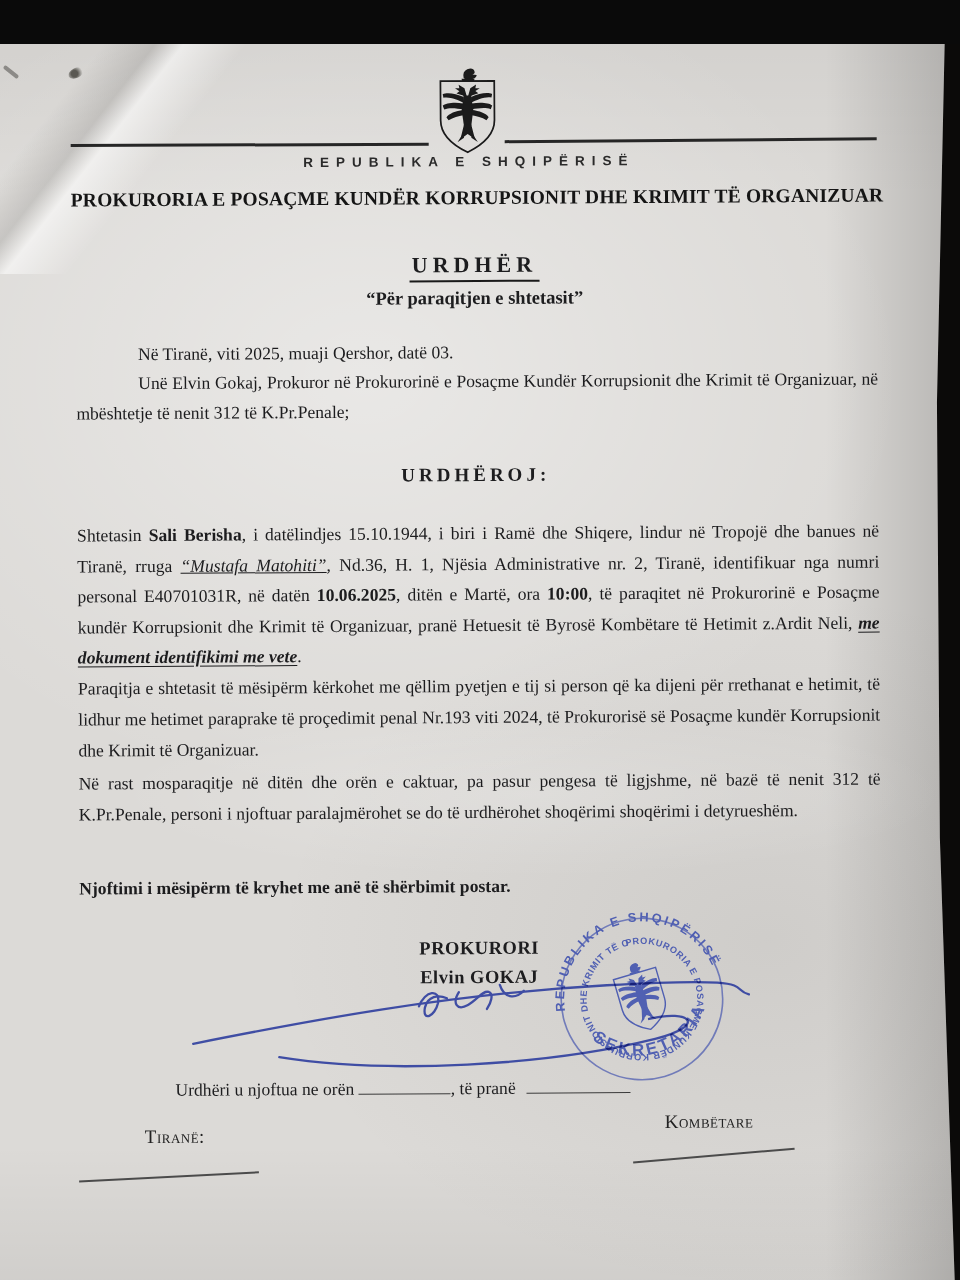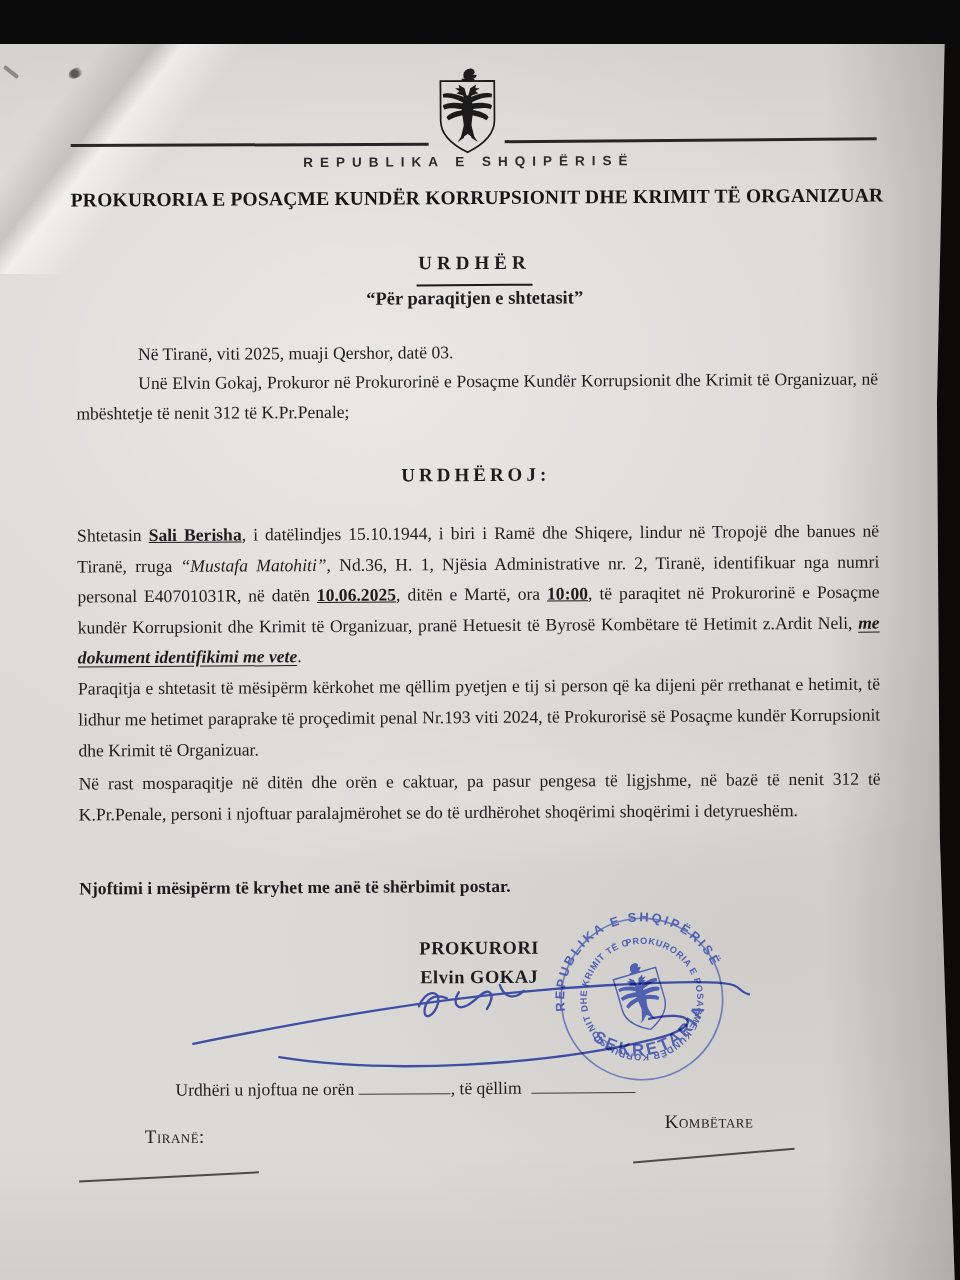--- a/index.html
+++ b/index.html
@@ -30,39 +30,39 @@
   .hrule.left{left:74px;top:98px;width:358px;transform:rotate(0.15deg);}
   .hrule.right{left:508px;top:96px;width:372px;transform:rotate(-0.1deg);}
   .emblem{position:absolute;left:433px;top:18px;width:76px;height:96px;color:#1b1b1b;}
   .republic{position:absolute;left:0;top:110px;width:944px;text-align:center;
     font-family:"Liberation Sans","DejaVu Sans",sans-serif;font-weight:bold;font-size:13.5px;
     letter-spacing:7px;color:#2a2a2a;}
   .institution{position:absolute;left:40px;top:143px;width:880px;text-align:center;
     font-weight:bold;font-size:19.5px;letter-spacing:0.2px;color:#151515;}
 
   .doc-title{position:absolute;left:0;top:208px;width:954px;text-align:center;}
-  .doc-title span{display:inline-block;font-weight:bold;font-size:19px;letter-spacing:5px;
-    border-bottom:2.4px solid #1a1a1a;padding:0 2px 10px 2px;}
+  .doc-title span{display:inline-block;font-weight:bold;font-size:22px;letter-spacing:5px;
+    border-bottom:2.4px solid #1a1a1a;padding:0 2px 2px 2px;}
   .doc-subtitle{position:absolute;left:0;top:244px;width:954px;text-align:center;
     font-weight:bold;font-size:18.5px;}
 
   .para{position:absolute;left:78px;width:802px;font-size:17.6px;line-height:30px;
     text-align:justify;color:#1c1c1e;}
   .para.indent{text-indent:62px;}
   #intro1{top:293px;}
   #intro2{top:322px;}
   .order-heading{position:absolute;left:0;top:420px;width:954px;text-align:center;
     font-weight:bold;font-size:19px;letter-spacing:4px;}
   #order-para{top:474px;line-height:30.5px;}
   #purpose-para{top:627px;line-height:31px;}
   #warning-para{top:722px;line-height:31px;}
   #notice-para{top:827px;font-weight:bold;text-align:left;}
 
-  .b{font-weight:bold;text-decoration:underline;}
-  .i{font-style:italic;}
+  .b{font-weight:bold;}
+  .i{font-style:italic;text-decoration:underline;}
   .biu{font-weight:bold;font-style:italic;text-decoration:underline;text-underline-offset:3px;}
 
   .sig-block{position:absolute;left:370px;top:894px;width:215px;text-align:center;}
   .sig-role{font-weight:bold;font-size:18.5px;letter-spacing:0.5px;}
   .sig-name{font-weight:bold;font-size:18.5px;margin-top:8px;letter-spacing:0.5px;}
 
   .stamp{position:absolute;left:548px;top:864px;width:184px;height:184px;transform:rotate(-16deg);
     opacity:0.88;mix-blend-mode:multiply;}
   .signature-ink{position:absolute;left:185px;top:918px;width:570px;height:115px;mix-blend-mode:multiply;}
 
@@ -170,21 +170,21 @@
       <svg class="signature-ink" viewBox="0 0 570 115">
         <g fill="none" stroke="#3242a0" stroke-width="2.3" stroke-linecap="round" opacity="0.92">
           <path d="M 6,80 C 120,58 260,32 420,24 S 540,28 562,34"></path>
           <path d="M 232,44 c 6,-16 22,-18 19,-3 c -3,13 -16,19 -13,4 c 3,-11 13,-13 22,-9 m 12,-6 c -7,11 -2,19 9,13 c 9,-5 15,-15 21,-13 c 5,2 2,11 -2,17 m 13,-24 c 4,13 15,15 24,6"></path>
           <path d="M 92,94 C 200,112 360,104 468,78 C 520,65 504,48 462,58"></path>
         </g>
       </svg>
 
       <div class="notify-line">
         <span>Urdhëri u njoftua ne orën</span>
-        <span class="blank time"></span><span>, të qëllim</span>
+        <span class="blank time"></span><span>, të pranë</span>
         <span class="blank date"></span>
       </div>
 
       <div class="footer-label" id="receiver-label">Tiranë:</div>
       <div class="footer-label" id="deliverer-label">Kombëtare</div>
       <div class="sign-line" id="receiver-line"></div>
       <div class="sign-line" id="deliverer-line"></div>
 
       <div class="page-number">1</div>
     </div>

